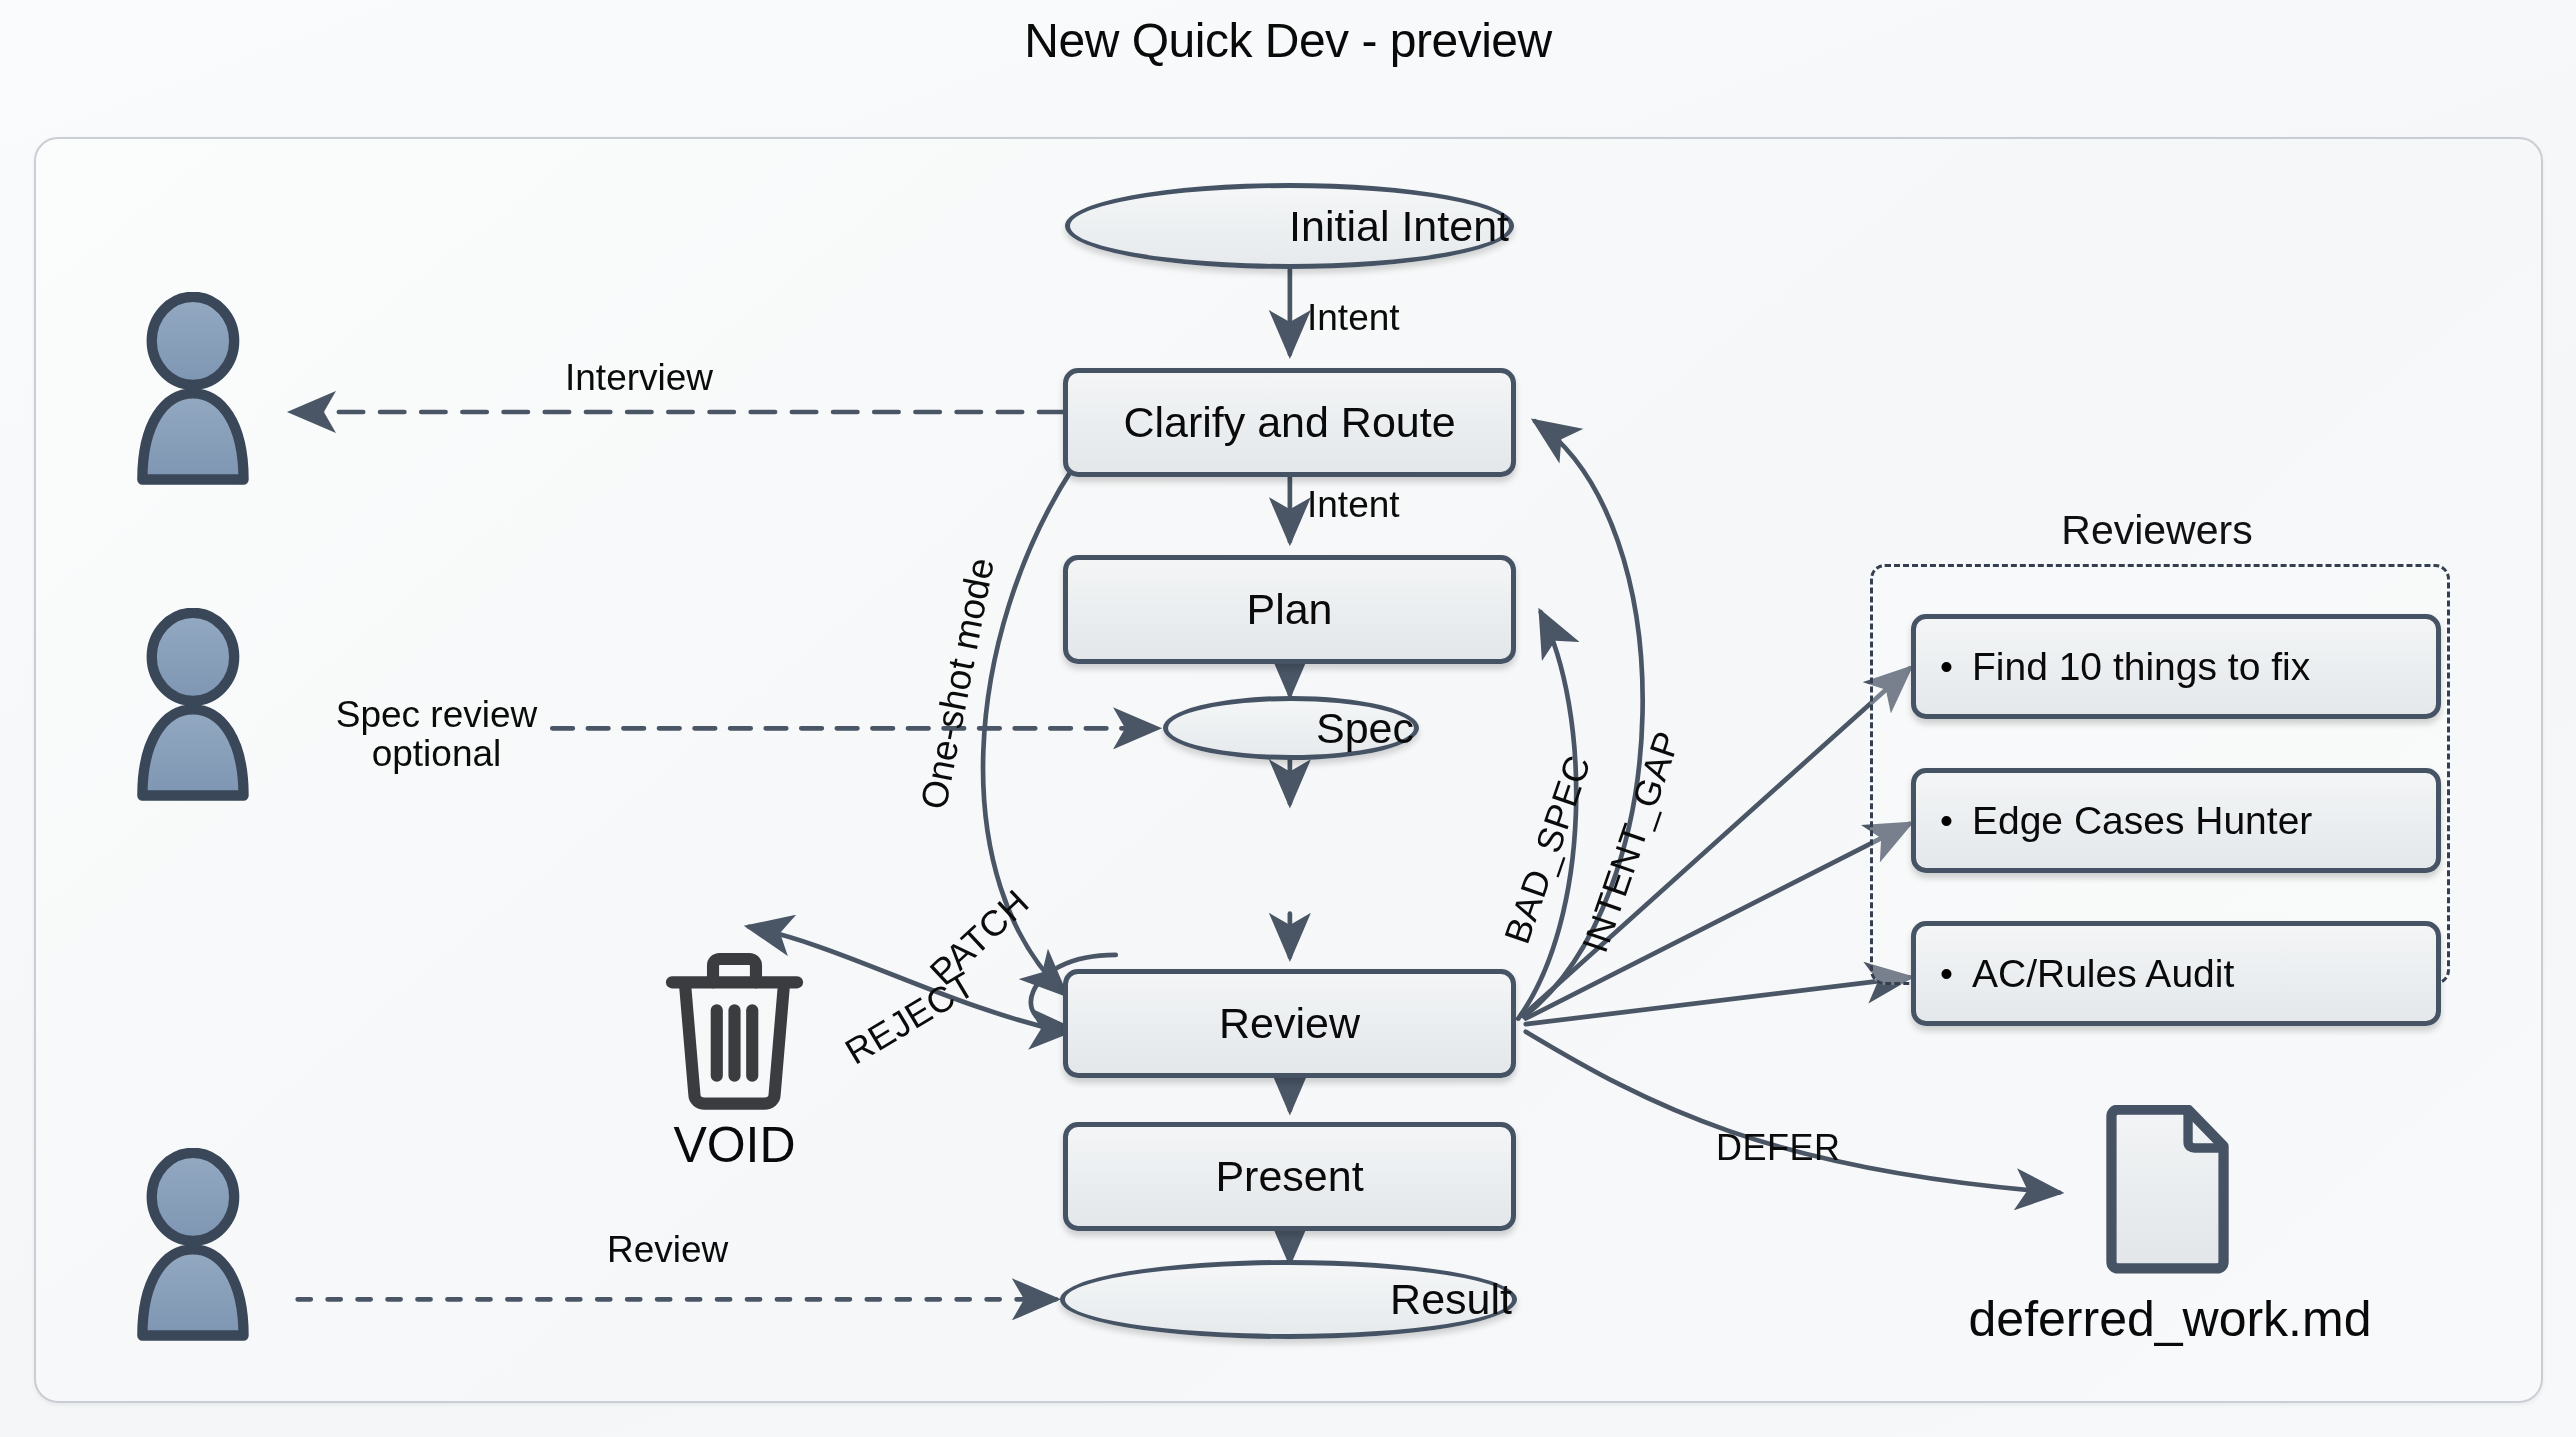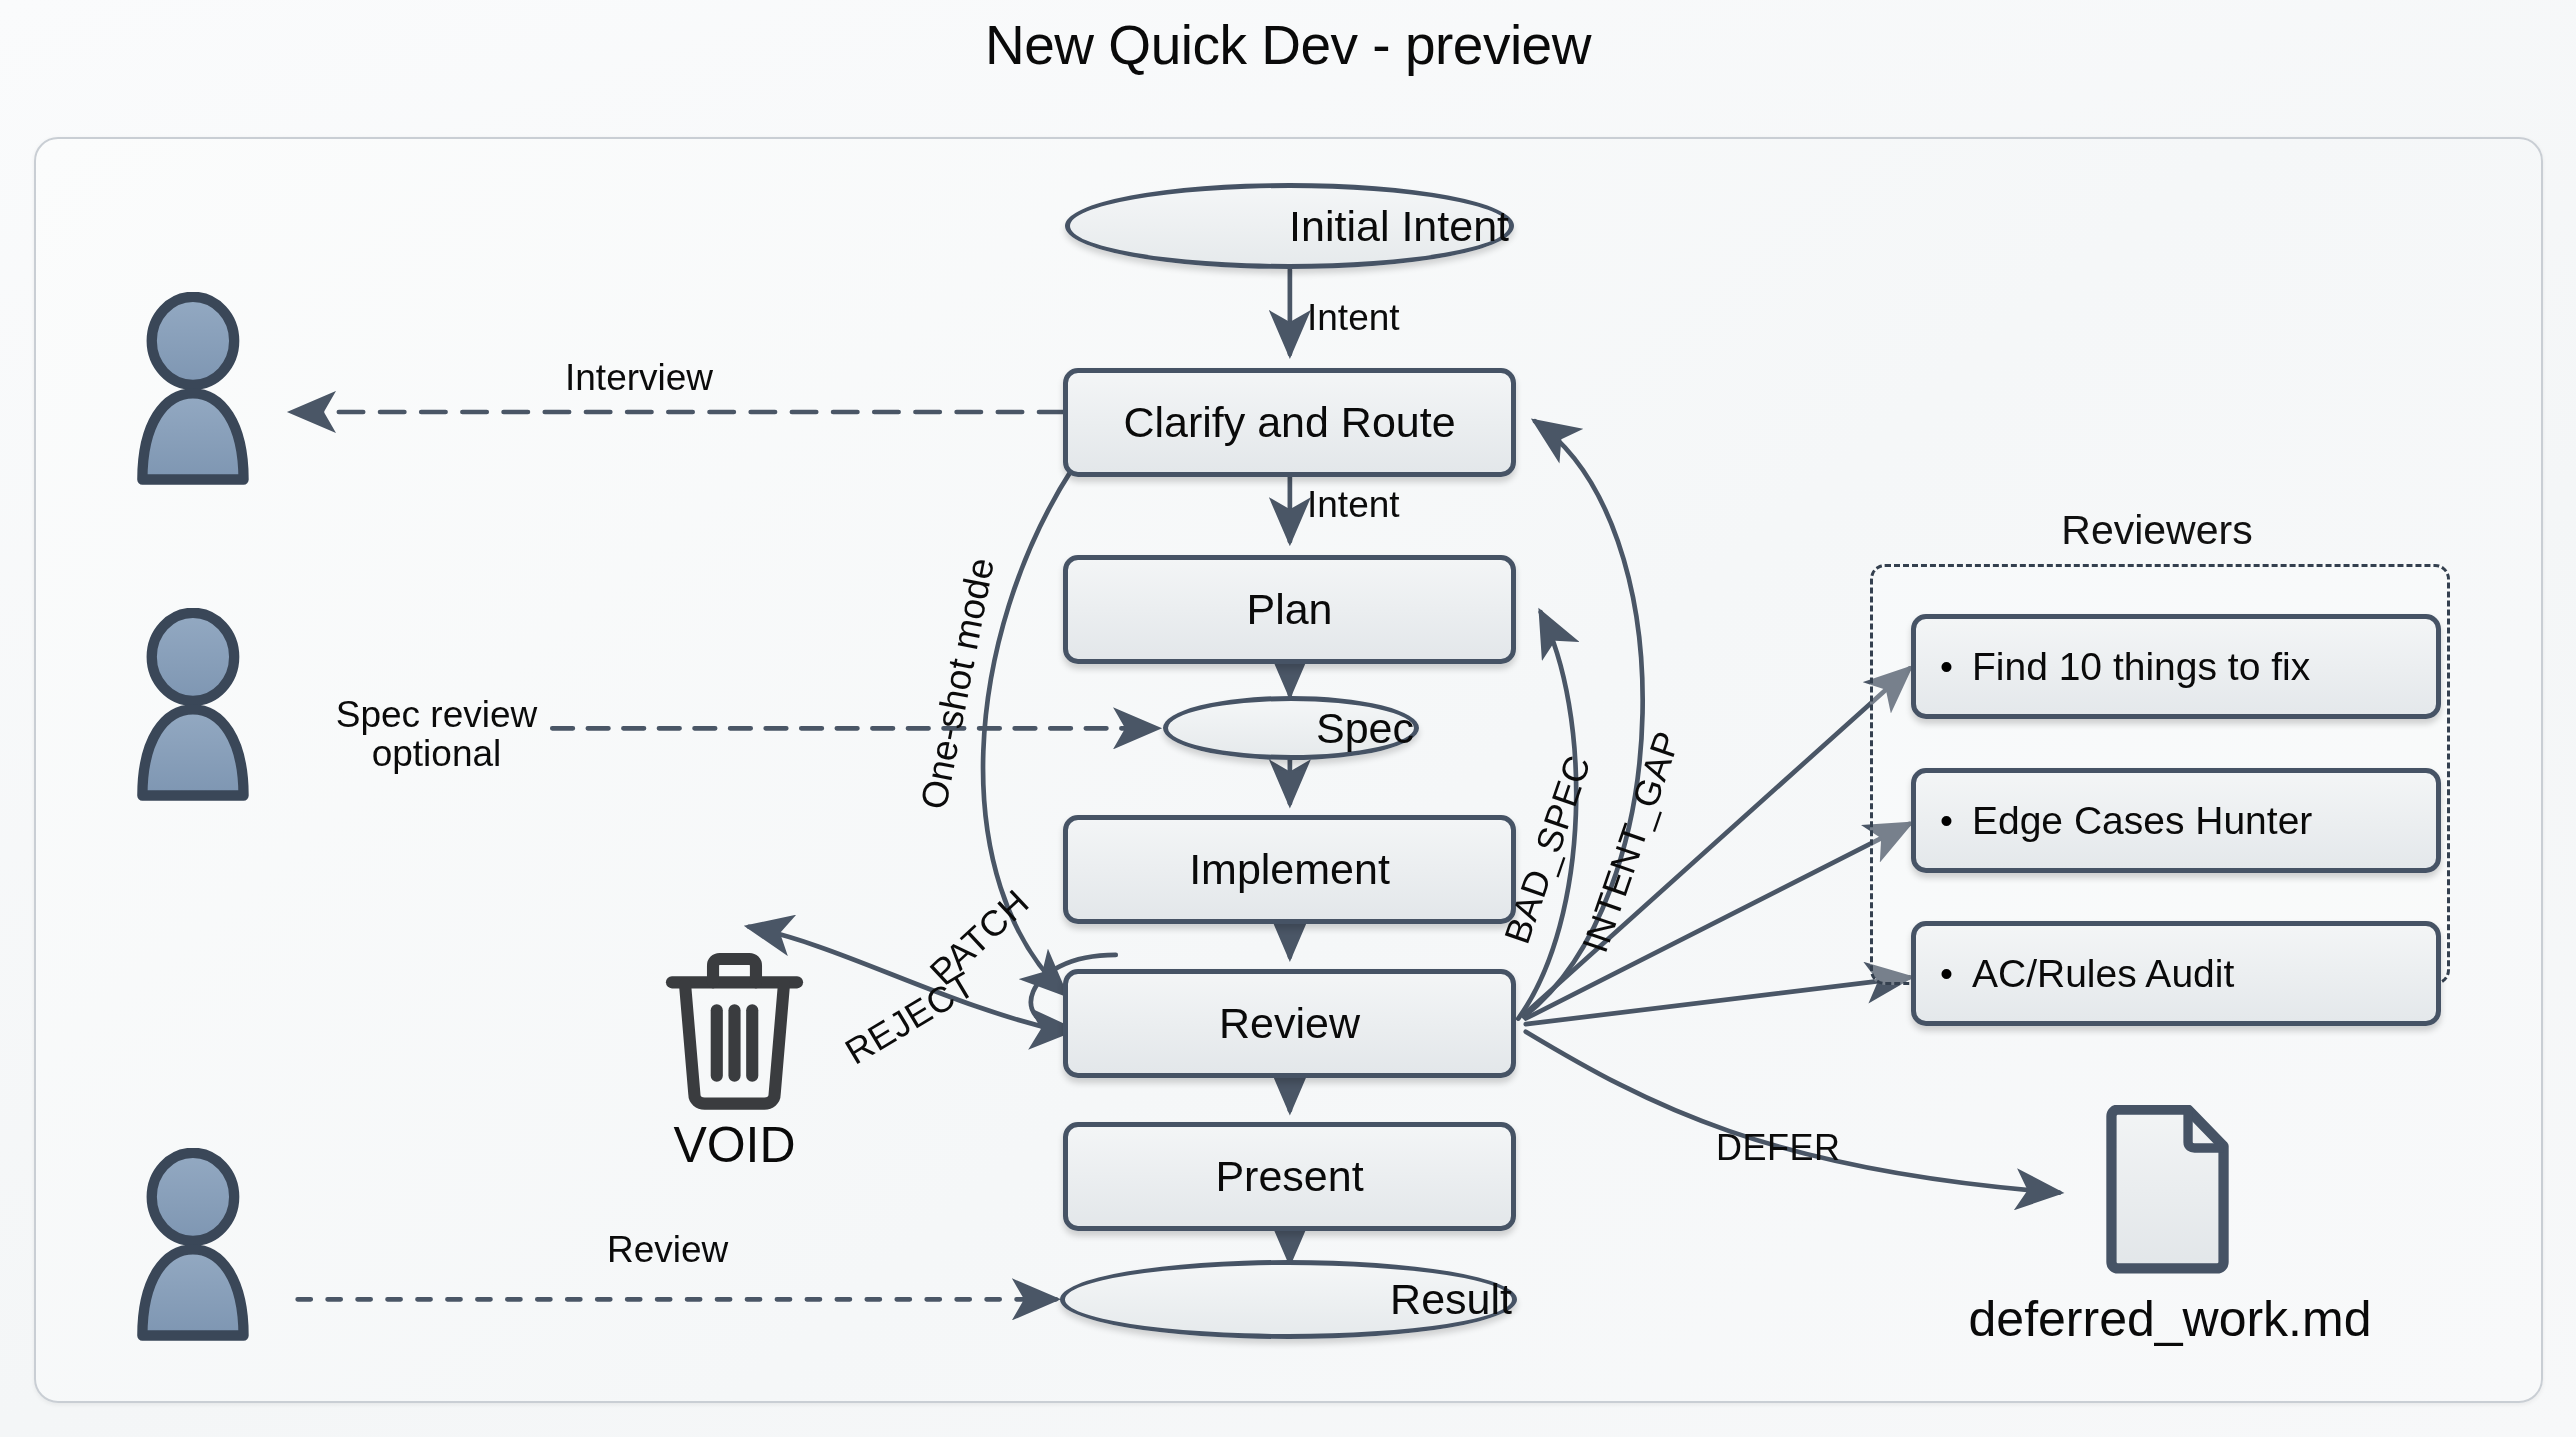--- a/index.html
+++ b/index.html
@@ -14,21 +14,21 @@
     width: 2576px;
     height: 1438px;
     background: linear-gradient(160deg,#fafbfc 0%,#f4f6f7 60%,#f7f8f9 100%);
   }
   
   #diagram-title {
     position: absolute;
     left: 0; top: 13px;
     width: 2576px;
     text-align: center;
-    font-size: 55px;
+    font-size: 48px;
     color: #0a0a0a;
     letter-spacing: -0.5px;
     white-space: nowrap;
   }
   
   #canvas-card {
     position: absolute;
     left: 34px; top: 137px;
     width: 2505px; height: 1262px;
     border: 2.8px solid #c9ced4;
@@ -204,23 +204,20 @@
   </div>
 
   <div class="nodebox" style="left:1063px; top:545px; width:453px; height:109px;">
     <span>Plan</span>
   </div>
 
   <div class="nodeoval" style="left:1163px; top:696px; width:256px; height:64px;">
     <span>Spec</span>
   </div>
 
-  <div class="nodebox" style="left:1063px; top:805px; width:453px; height:109px;">
-    <span>Implement</span>
-  </div>
 
   <div class="nodebox" style="left:1063px; top:959px; width:453px; height:109px;">
     <span>Review</span>
   </div>
 
   <div class="nodebox" style="left:1063px; top:1112px; width:453px; height:109px;">
     <span>Present</span>
   </div>
 
   <div class="nodeoval" style="left:1060px; top:1260px; width:457px; height:79px;">

